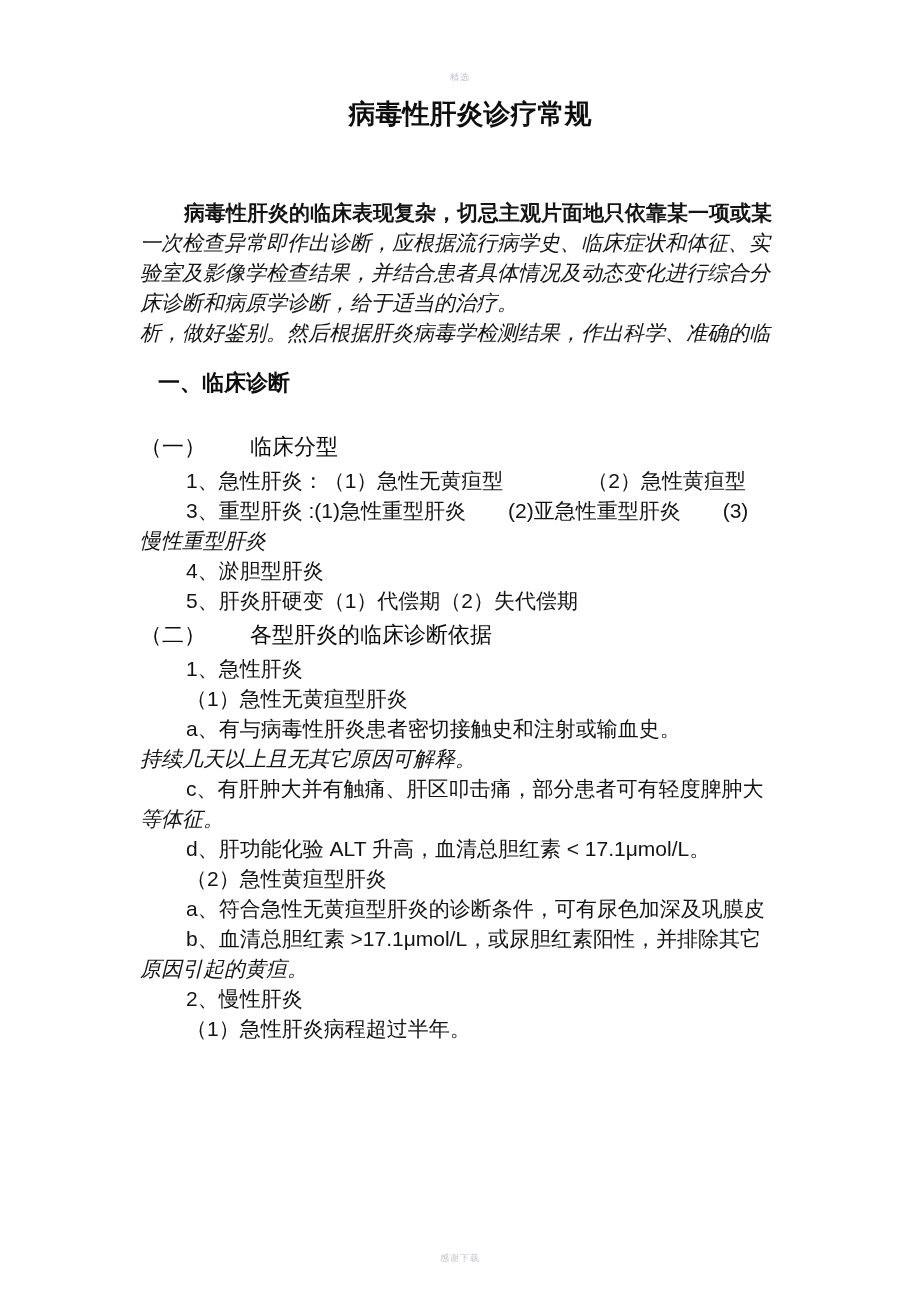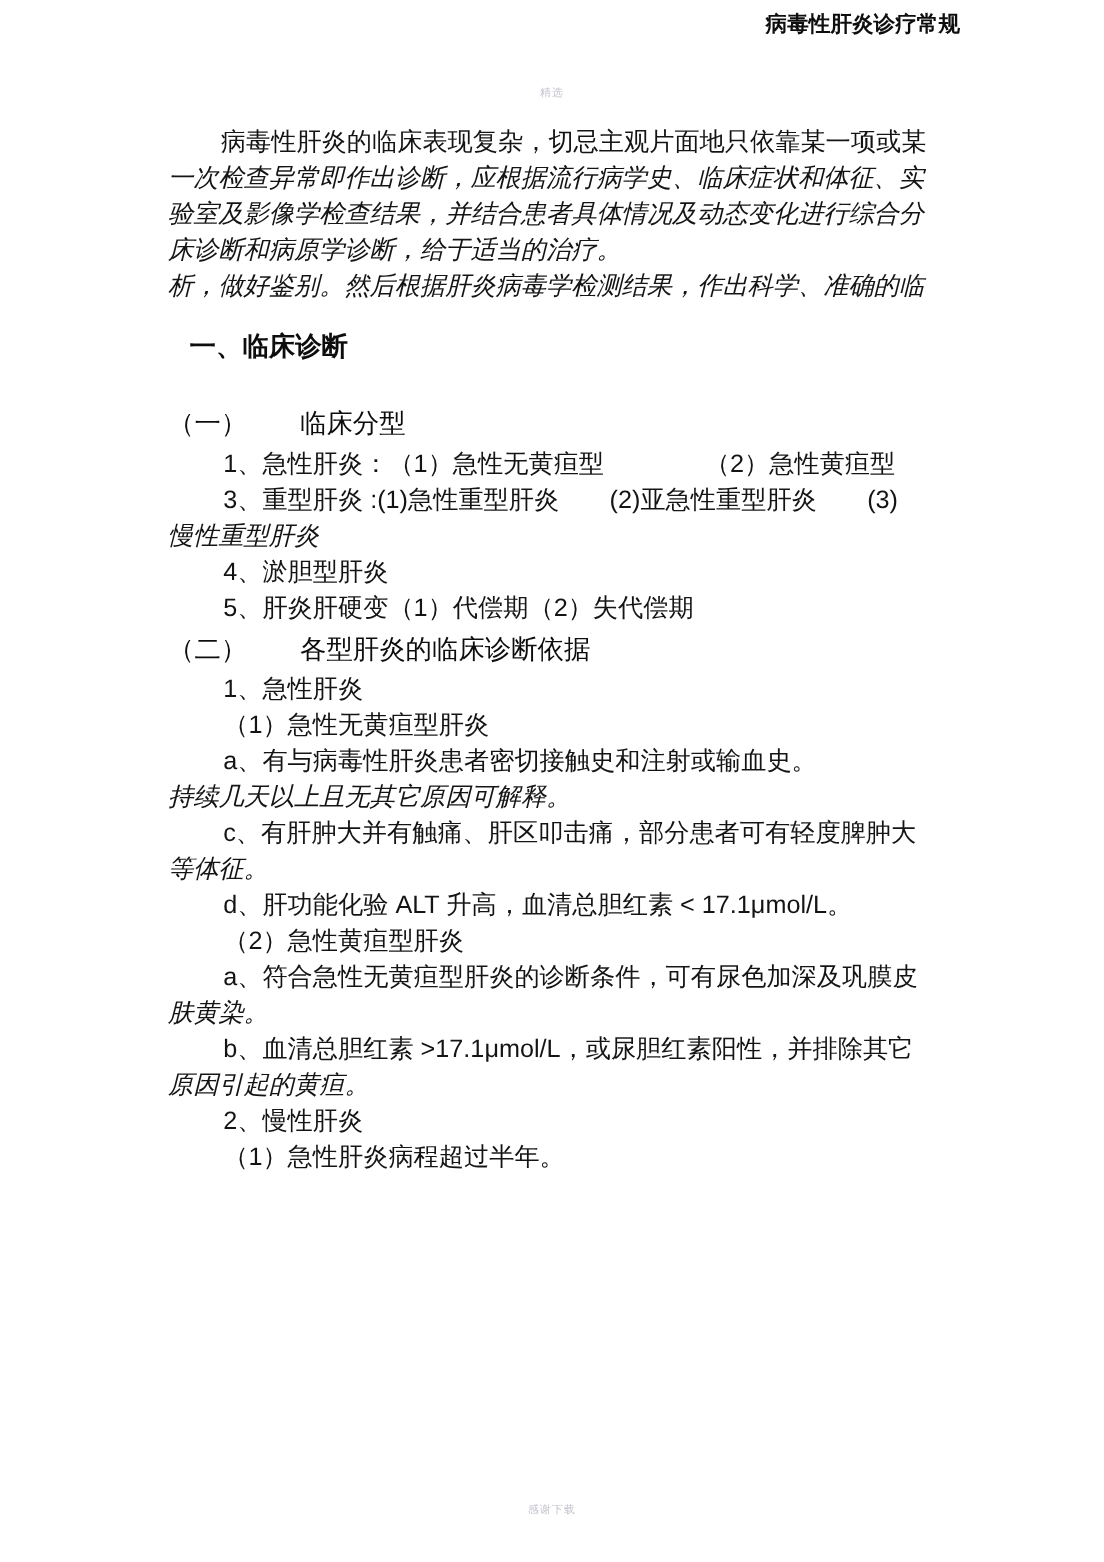--- a/index.html
+++ b/index.html
@@ -23,37 +23,38 @@
     color: #c3c3cd;
     letter-spacing: 1px;
     white-space: pre;
   }
   .wm-top { top: 71px; }
   .wm-bottom { top: 1252px; }
   .doc {
     padding: 0 120px 0 140px;
   }
   .title {
-    text-align: right;
-    font-size: 18px;
+    padding-top: 94px;
+    text-align: center;
+    font-size: 27px;
     font-weight: bold;
     line-height: 40px;
     color: #0e0e0e;
     white-space: pre;
   }
   #doc-body {
     margin-top: 64px;
     font-size: 21px;
     line-height: 30px;
   }
   .line {
     white-space: pre;
     color: #141414;
   }
-  .p-first { text-indent: 44px; }
+  .p-first { text-indent: 44px; font-weight: bold; }
   .p { padding-left: 0; font-style: italic; }
   .li { padding-left: 46px; }
   .h1 {
     font-weight: bold;
     font-size: 22px;
     padding-left: 18px;
     margin-top: 20px;
     margin-bottom: 34px;
     color: #0d0d0d;
   }
@@ -88,21 +89,20 @@
       <div class="line h2">（二）　　各型肝炎的临床诊断依据</div>
       <div class="line li">1、急性肝炎</div>
       <div class="line li">（1）急性无黄疸型肝炎</div>
       <div class="line li">a、有与病毒性肝炎患者密切接触史和注射或输血史。</div>
       <div class="line p">持续几天以上且无其它原因可解释。</div>
       <div class="line li">c、有肝肿大并有触痛、肝区叩击痛，部分患者可有轻度脾肿大</div>
       <div class="line p">等体征。</div>
       <div class="line li">d、肝功能化验 ALT 升高，血清总胆红素 &lt; 17.1μmol/L。</div>
       <div class="line li">（2）急性黄疸型肝炎</div>
       <div class="line li">a、符合急性无黄疸型肝炎的诊断条件，可有尿色加深及巩膜皮</div>
-      <div class="line p">肤黄染。</div>
       <div class="line li">b、血清总胆红素 &gt;17.1μmol/L，或尿胆红素阳性，并排除其它</div>
       <div class="line p">原因引起的黄疸。</div>
       <div class="line li">2、慢性肝炎</div>
       <div class="line li">（1）急性肝炎病程超过半年。</div>
     </div>
 </div>
 
 <div class="watermark wm-bottom">感谢下载</div>
 
 </body></html>

